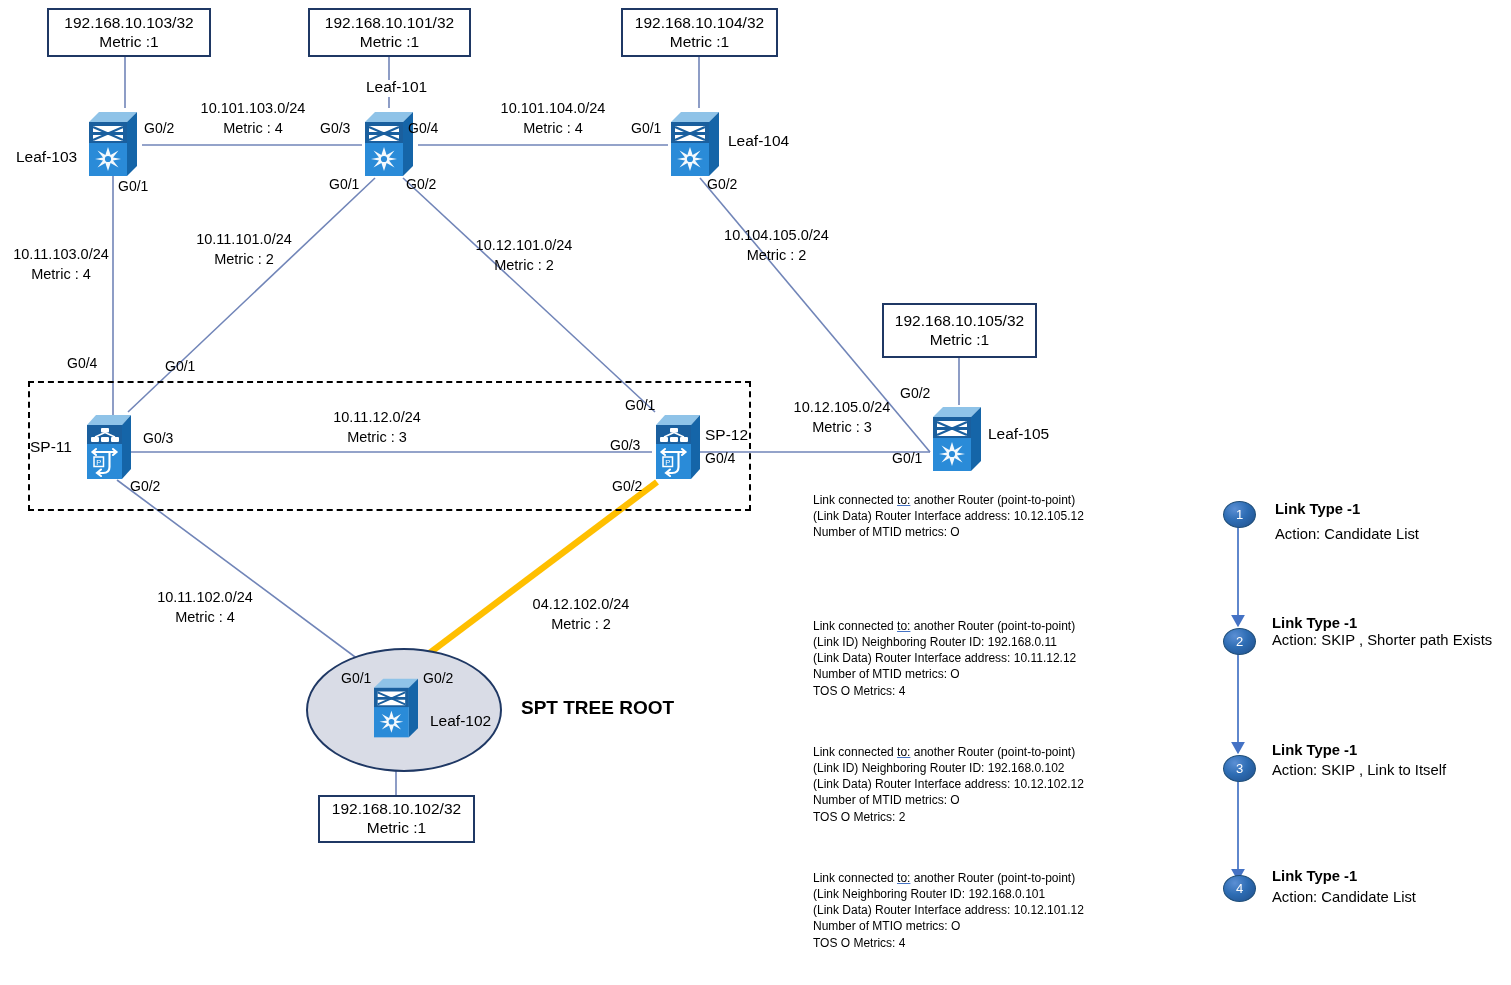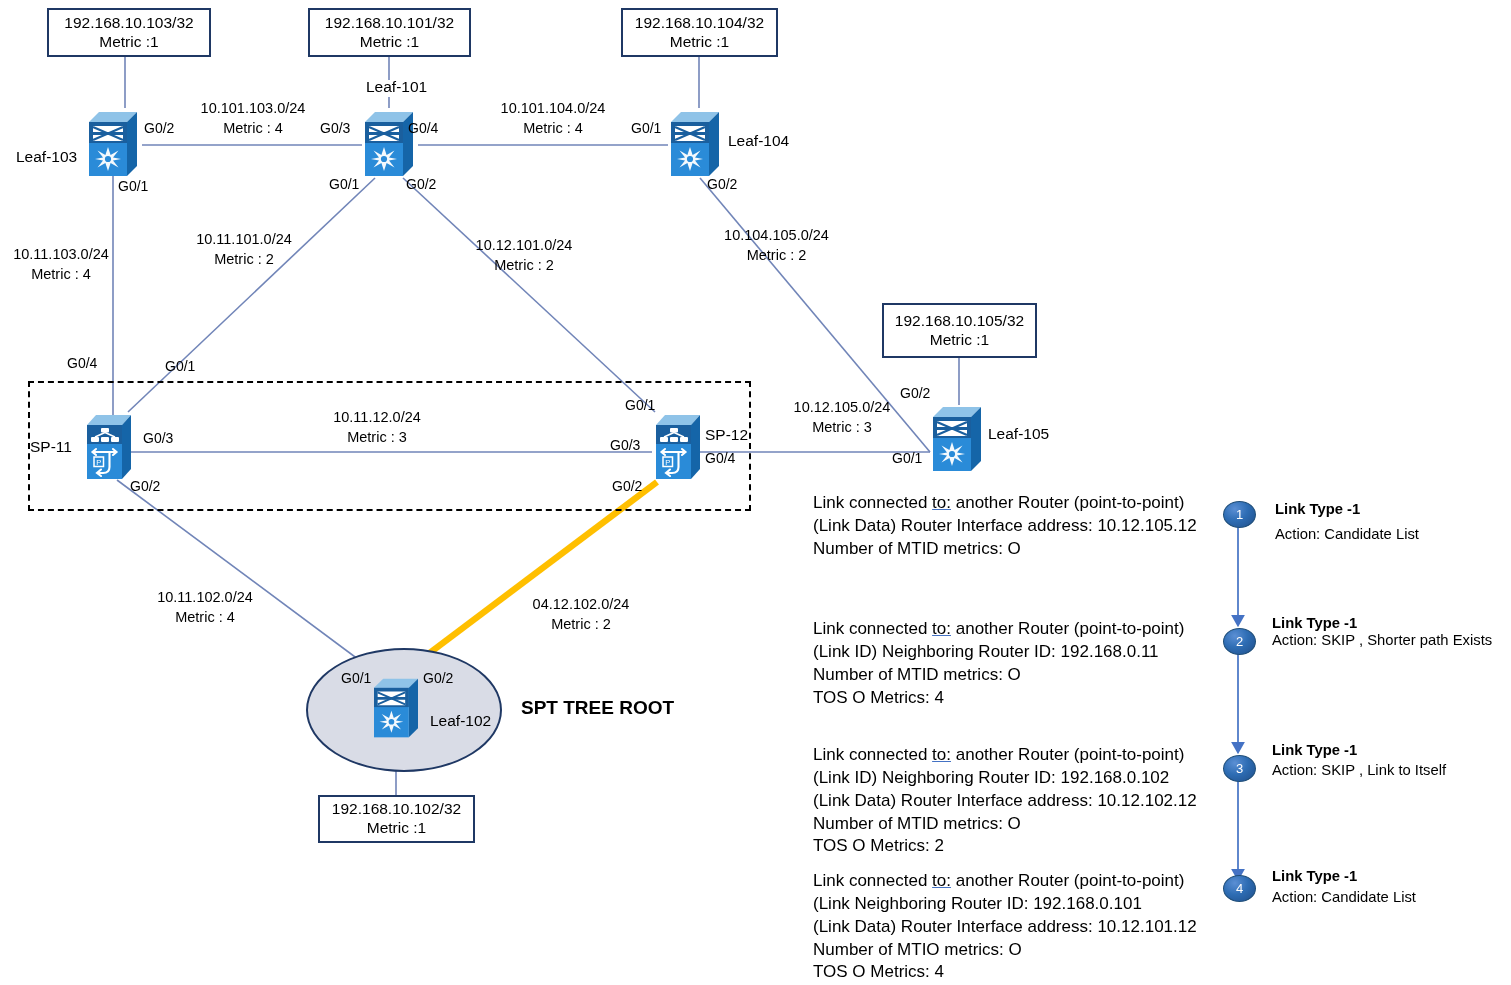--- a/index.html
+++ b/index.html
@@ -31,21 +31,21 @@
     position:absolute;border:2.6px dashed #000;box-sizing:border-box;z-index:1;
   }
   
   .rootellipse{
     position:absolute;border:2.2px solid #1f3864;background:#d9dce6;
     border-radius:50%;box-sizing:border-box;z-index:2;
   }
   .spttitle{position:absolute;font-size:19px;font-weight:bold;white-space:nowrap;z-index:7;}
 
   
-  .lsablock{position:absolute;font-size:17px;line-height:1.345;white-space:nowrap;z-index:7;}
+  .lsablock{position:absolute;font-size:12px;line-height:1.345;white-space:nowrap;z-index:7;}
   .lsablock .u{text-decoration:underline;text-decoration-color:#4472c4;}
 
   
   .stepcircle{
     position:absolute;width:31px;height:25px;border-radius:50%;
     background:radial-gradient(ellipse at 35% 28%, #5b8fd4 0%, #2e6db4 45%, #1f4e89 100%);
     border:1px solid #1f4e79;color:#fff;font-size:13px;
     display:flex;align-items:center;justify-content:center;z-index:8;
   }
   .steptitle{position:absolute;font-size:14.8px;font-weight:bold;white-space:nowrap;z-index:7;}
@@ -329,20 +329,21 @@
   <div class="portlabel" style="left:423px;top:670px;">G0/2</div>
 
   <div class="lsablock" style="left:813px;top:492px;">
     <div><span>Link connected </span><span class="u">to:</span><span> another Router (point-to-point)</span></div>
     <div>(Link Data) Router Interface address: 10.12.105.12</div>
     <div>Number of MTID metrics: O</div>
   </div>
   <div class="lsablock" style="left:813px;top:618px;">
     <div><span>Link connected </span><span class="u">to:</span><span> another Router (point-to-point)</span></div>
     <div>(Link ID) Neighboring Router ID: 192.168.0.11</div>
+    <div>(Link Data) Router Interface address: 10.11.12.12</div>
     <div>Number of MTID metrics: O</div>
     <div>TOS O Metrics: 4</div>
   </div>
   <div class="lsablock" style="left:813px;top:744px;">
     <div><span>Link connected </span><span class="u">to:</span><span> another Router (point-to-point)</span></div>
     <div>(Link ID) Neighboring Router ID: 192.168.0.102</div>
     <div>(Link Data) Router Interface address: 10.12.102.12</div>
     <div>Number of MTID metrics: O</div>
     <div>TOS O Metrics: 2</div>
   </div>

